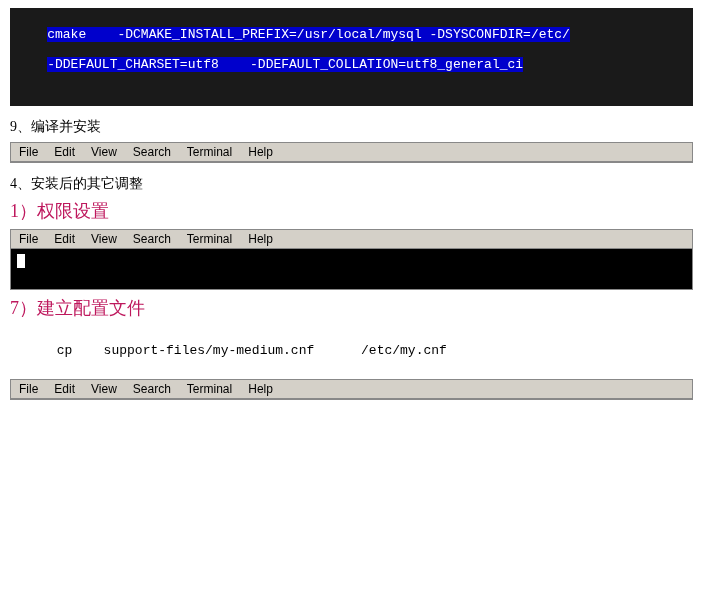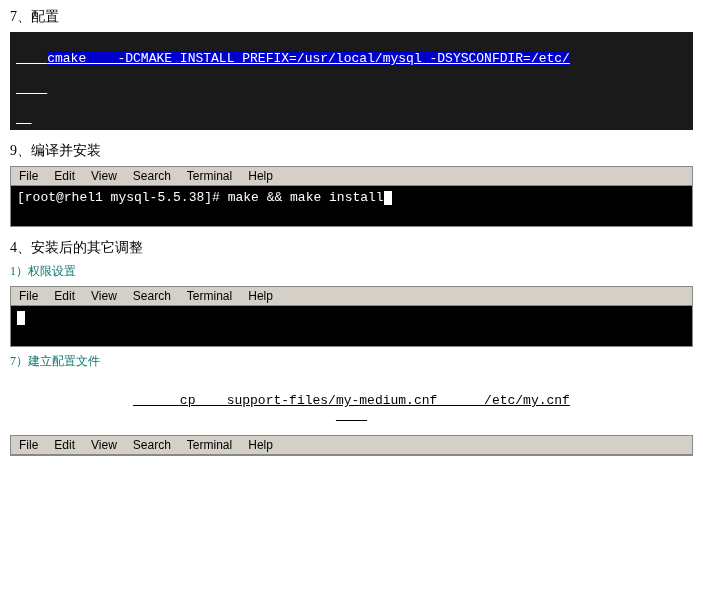--- a/index.html
+++ b/index.html
@@ -28,24 +28,22 @@
       margin-bottom: 6px;
       color: #000;
     }
 
     .code-block {
       background: #1a1a1a;
       color: #ffffff;
       font-family: "Courier New", Courier, monospace;
       font-size: 13px;
       padding: 4px 6px;
-      margin-bottom: 6px;
       white-space: pre-wrap;
       word-break: break-all;
-      text-decoration: underline;
     }
 
     .highlight-blue {
       background: #0000cc;
       color: #ffffff;
     }
 
     .terminal-window {
       border: 1px solid #888;
       margin-bottom: 6px;
@@ -87,49 +85,45 @@
       vertical-align: text-bottom;
     }
 
     .inline-code {
       font-family: "Courier New", Courier, monospace;
       font-size: 13px;
       color: #000;
     }
 
     .sub-heading {
-      font-size: 12px;
+      font-size: 18px;
       margin-bottom: 6px;
-      color: #0f766e;
+      color: #be185d;
     }
   </style>
 </head>
 <body>
 
 <div class="section">
-  <div class="section-heading">7、配置</div>
   <div class="code-block">
     <span class="highlight-blue">cmake    -DCMAKE_INSTALL_PREFIX=/usr/local/mysql -DSYSCONFDIR=/etc/</span><br>
-    <br>
+    <span class="highlight-blue">-DDEFAULT_CHARSET=utf8    -DDEFAULT_COLLATION=utf8_general_ci</span><br>
   </div>
 </div>
 
 <div class="section">
   <div class="section-heading">9、编译并安装</div>
   <div class="terminal-window">
     <div class="terminal-menubar">
       <span>File</span>
       <span>Edit</span>
       <span>View</span>
       <span>Search</span>
       <span>Terminal</span>
       <span>Help</span>
-    </div>
-    <div class="terminal-body">
-      <span class="terminal-prompt">[root@rhel1 mysql-5.5.38]#  make &amp;&amp; make install</span><span class="cursor"></span>
     </div>
   </div>
 </div>
 
 <div class="section">
   <div class="section-heading">4、安装后的其它调整</div>
 
   <div class="sub-section">
     <div class="sub-heading">1）权限设置</div>
     <div class="terminal-window">
@@ -142,21 +136,21 @@
         <span>Help</span>
       </div>
       <div class="terminal-body">
         <span class="cursor"></span>
       </div>
     </div>
   </div>
 
   <div class="sub-section">
     <div class="sub-heading">7）建立配置文件</div>
-    <div class="code-block" style="color:#000;background:transparent;font-size:13px;padding:2px 0 6px 0;text-align:center;">
+    <div class="code-block" style="color:#000;background:transparent;font-size:13px;padding:2px 0 6px 0;">
       <span class="inline-code">cp    support-files/my-medium.cnf      /etc/my.cnf</span>
     </div>
   </div>
 
   <div class="sub-section">
     <div class="terminal-window">
       <div class="terminal-menubar">
         <span>File</span>
         <span>Edit</span>
         <span>View</span>

